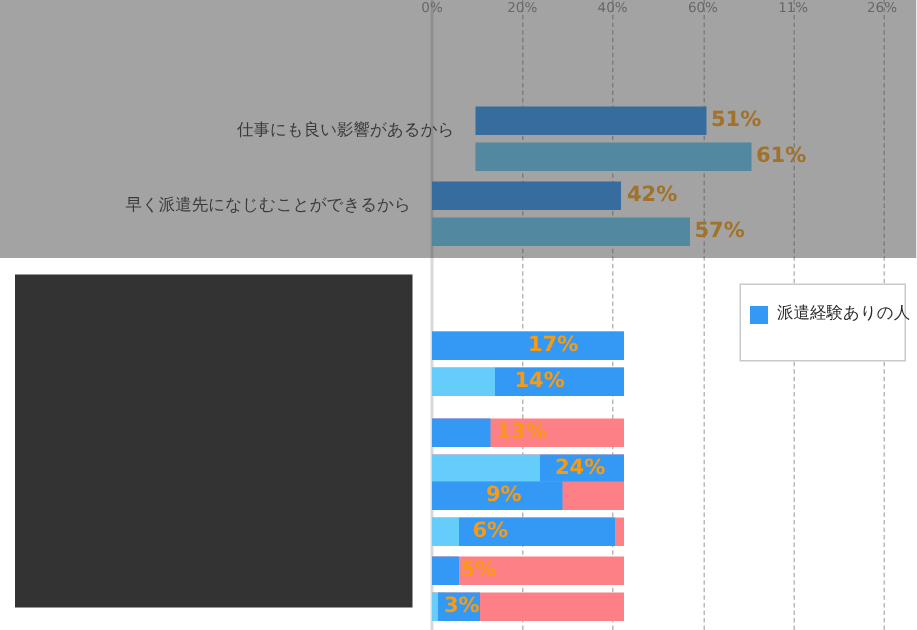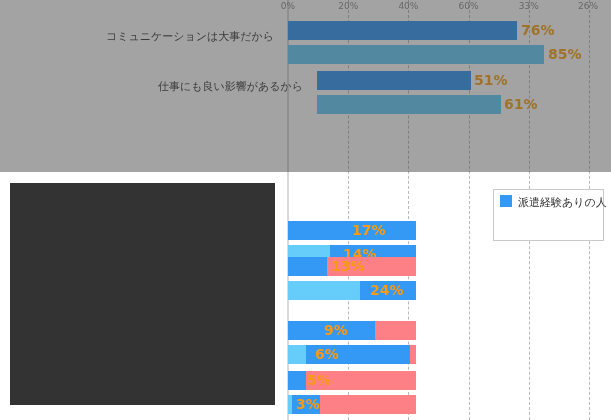--- a/index.html
+++ b/index.html
@@ -67,21 +67,21 @@
   
   .legend{
     position:absolute;
     left:493px;top:189px;
     width:111px;height:52px;
     border:1px solid #c9c9c9;
     background:#ffffff;
     box-sizing:border-box;
     padding:5px 6px;
   }
-  .legend-row{display:flex;align-items:flex-start;height:21px;}
+  .legend-row{display:flex;align-items:flex-end;height:21px;}
   .legend-swatch{width:12px;height:12px;margin-right:6px;flex:0 0 auto;}
   .legend-text{font-size:11px;color:#2b2b2b;white-space:nowrap;}
 
   
   .gray-band{
     position:absolute;left:0;top:0;width:611px;height:172px;
     background:rgba(60,60,60,0.47);
     pointer-events:none;
   }
   .dark-block{
@@ -101,53 +101,53 @@
     <div class="gridline" style="left:120.4px;"></div>
     <div class="gridline" style="left:180.6px;"></div>
     <div class="gridline" style="left:240.8px;"></div>
     <div class="gridline" style="left:301px;"></div>
   </div>
 
   <div class="tick-label" style="left:288px;">0%</div>
   <div class="tick-label" style="left:348.2px;">20%</div>
   <div class="tick-label" style="left:408.4px;">40%</div>
   <div class="tick-label" style="left:468.6px;">60%</div>
-  <div class="tick-label" style="left:528.8px;">33%</div>
+  <div class="tick-label" style="left:528.8px;">11%</div>
   <div class="tick-label" style="left:588px;">26%</div>
 
-  <div class="row" style="top:16px;height:50px;">
-    <div class="cat-label" style="top:14px;">コミュニケーションは大事だから</div>
-    <div class="bar b1" style="left:288px;top:5px;width:228.8px;"></div>
-    <div class="val" style="left:521px;top:5px;">76%</div>
-    <div class="bar b2" style="left:288px;top:29px;width:255.9px;"></div>
-    <div class="val" style="left:548px;top:29px;">85%</div>
-  </div>
 
   <div class="row" style="top:66px;height:50px;margin-left:29px;">
     <div class="cat-label" style="top:14px;">仕事にも良い影響があるから</div>
     <div class="bar b1" style="left:288px;top:5px;width:153.5px;"></div>
     <div class="val" style="left:445px;top:5px;">51%</div>
     <div class="bar b2" style="left:288px;top:29px;width:183.6px;"></div>
     <div class="val" style="left:475px;top:29px;">61%</div>
   </div>
 
+  <div class="row" style="top:116px;height:50px;">
+    <div class="cat-label" style="top:14px;">早く派遣先になじむことができるから</div>
+    <div class="bar b1" style="left:288px;top:5px;width:126.4px;"></div>
+    <div class="val" style="left:418px;top:5px;">42%</div>
+    <div class="bar b2" style="left:288px;top:29px;width:171.6px;"></div>
+    <div class="val" style="left:463px;top:29px;">57%</div>
+  </div>
 
 
   <div class="row" style="top:216px;height:50px;">
     <div class="cat-label" style="top:14px;"></div>
     <div class="bar red" style="left:288px;top:5px;width:128px;"></div>
     <div class="bar b1" style="left:288px;top:5px;width:128px;"></div>
     <div class="val inside" style="left:352px;top:5px;">17%</div>
     <div class="bar red" style="left:288px;top:29px;width:128px;"></div>
     <div class="bar b2" style="left:288px;top:29px;width:42.1px;"></div>
     <div class="bar b1" style="left:330px;top:29px;width:86px;"></div>
     <div class="val inside" style="left:343px;top:29px;">14%</div>
   </div>
 
-  <div class="row" style="top:252px;height:50px;">
+  <div class="row" style="top:274px;height:50px;">
     <div class="cat-label" style="top:14px;"></div>
     <div class="bar red" style="left:288px;top:5px;width:128px;"></div>
     <div class="bar b1" style="left:288px;top:5px;width:39.1px;"></div>
     <div class="val inside" style="left:331px;top:5px;">13%</div>
     <div class="bar red" style="left:288px;top:29px;width:128px;"></div>
     <div class="bar b2" style="left:288px;top:29px;width:72.2px;"></div>
     <div class="bar b1" style="left:360px;top:29px;width:56px;"></div>
     <div class="val inside" style="left:370px;top:29px;">24%</div>
   </div>
 

